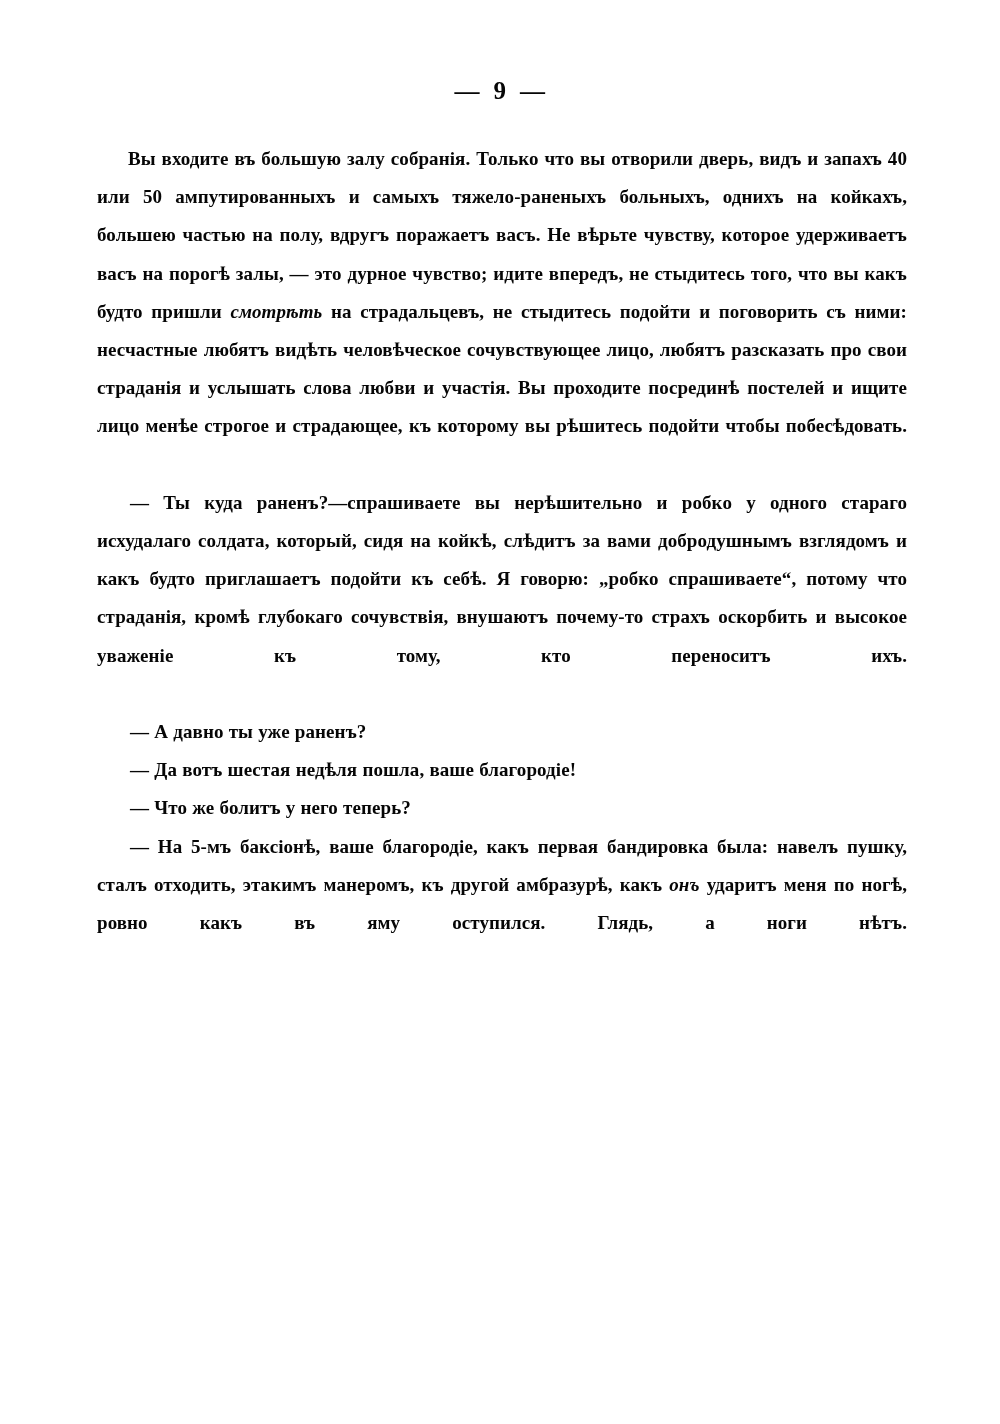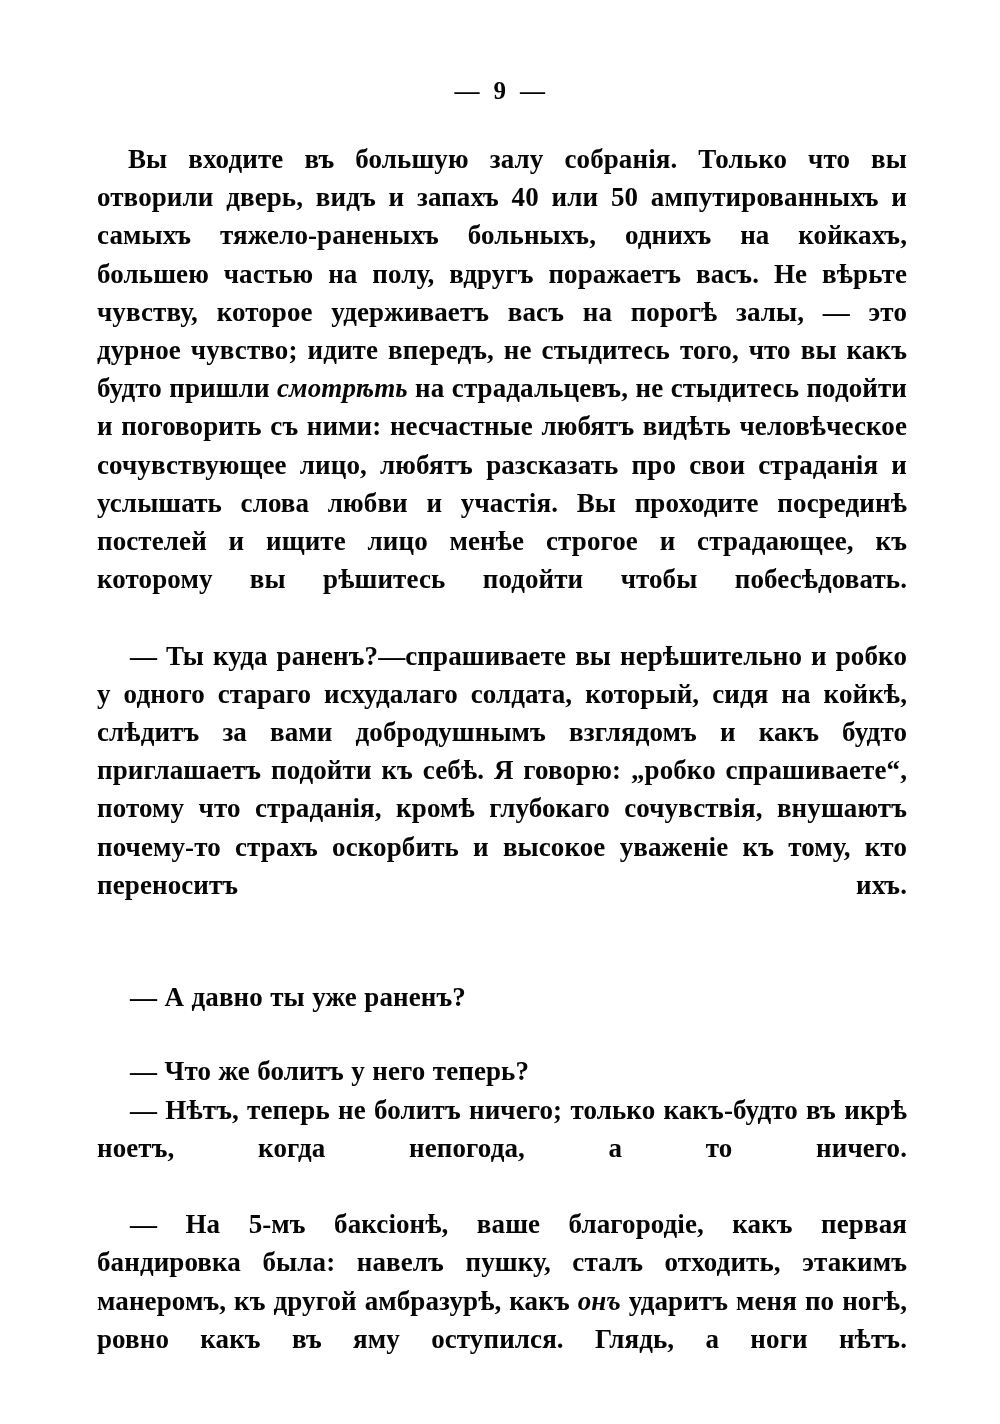--- a/index.html
+++ b/index.html
@@ -37,21 +37,21 @@
   
   .textblock {
     position: absolute;
     top: 140px;
     left: 97px;
     width: 810px;
   }
 
   .para {
     margin: 0 0 0 0;
-    font-size: 27px;
+    font-size: 19px;
     line-height: 38.2px;
     text-align: justify;
     text-justify: inter-word;
     letter-spacing: 0.004em;
     word-spacing: 0.02em;
     font-weight: 600;
     hyphens: manual;
   }
 
   
@@ -67,21 +67,20 @@
   
   .para::after {
     content: "";
     display: inline-block;
     width: 100%;
   }
 
   
   .para.single {
     text-align: left;
-    margin-top: 36px;
   }
   .para.single::after { content: none; }
 
   em.it {
     font-style: italic;
     font-weight: 600;
   }
 
   
   #page .textblock,
@@ -98,23 +97,23 @@
 
   <div class="textblock">
 
     <p class="para indent"><span>Вы входите въ большую залу собранія. Только что вы отворили дверь, видъ и запахъ 40 или 50 ампутированныхъ и самыхъ тяжело-раненыхъ больныхъ, однихъ на койкахъ, большею частью на полу, вдругъ поражаетъ васъ. Не вѣрьте чувству, которое удерживаетъ васъ на порогѣ залы, — это дурное чувство; идите впередъ, не стыдитесь того, что вы какъ будто пришли </span><em class="it">смотрѣть</em><span> на страдальцевъ, не стыдитесь подойти и поговорить съ ними: несчастные любятъ видѣть человѣческое сочувствующее лицо, любятъ разсказать про свои страданія и услышать слова любви и участія. Вы проходите посрединѣ постелей и ищите лицо менѣе строгое и страдающее, къ которому вы рѣшитесь подойти чтобы побесѣдовать.</span></p>
 
     <p class="para dialogue">— Ты куда раненъ?—спрашиваете вы нерѣшительно и робко у одного стараго исхудалаго солдата, который, сидя на койкѣ, слѣдитъ за вами добродушнымъ взглядомъ и какъ будто приглашаетъ подойти къ себѣ. Я говорю: „робко спрашиваете“, потому что страданія, кромѣ глубокаго сочувствія, внушаютъ почему-то страхъ оскорбить и высокое уваженіе къ тому, кто переноситъ ихъ.</p>
 
 
     <p class="para dialogue single">— А давно ты уже раненъ?</p>
 
+    <p class="para dialogue single">— Да вотъ шестая недѣля пошла, ваше благородіе!</p>
 
     <p class="para dialogue single">— Что же болитъ у него теперь?</p>
 
-    <p class="para dialogue">— Нѣтъ, теперь не болитъ ничего; только какъ-будто въ икрѣ ноетъ, когда непогода, а то ничего.</p>
 
 
     <p class="para dialogue"><span>— На 5-мъ баксіонѣ, ваше благородіе, какъ первая бандировка была: навелъ пушку, сталъ отходить, этакимъ манеромъ, къ другой амбразурѣ, какъ </span><em class="it">онъ</em><span> ударитъ меня по ногѣ, ровно какъ въ яму оступился. Глядь, а ноги нѣтъ.</span></p>
 
   </div>
 
 </div>
 
 </body></html>

